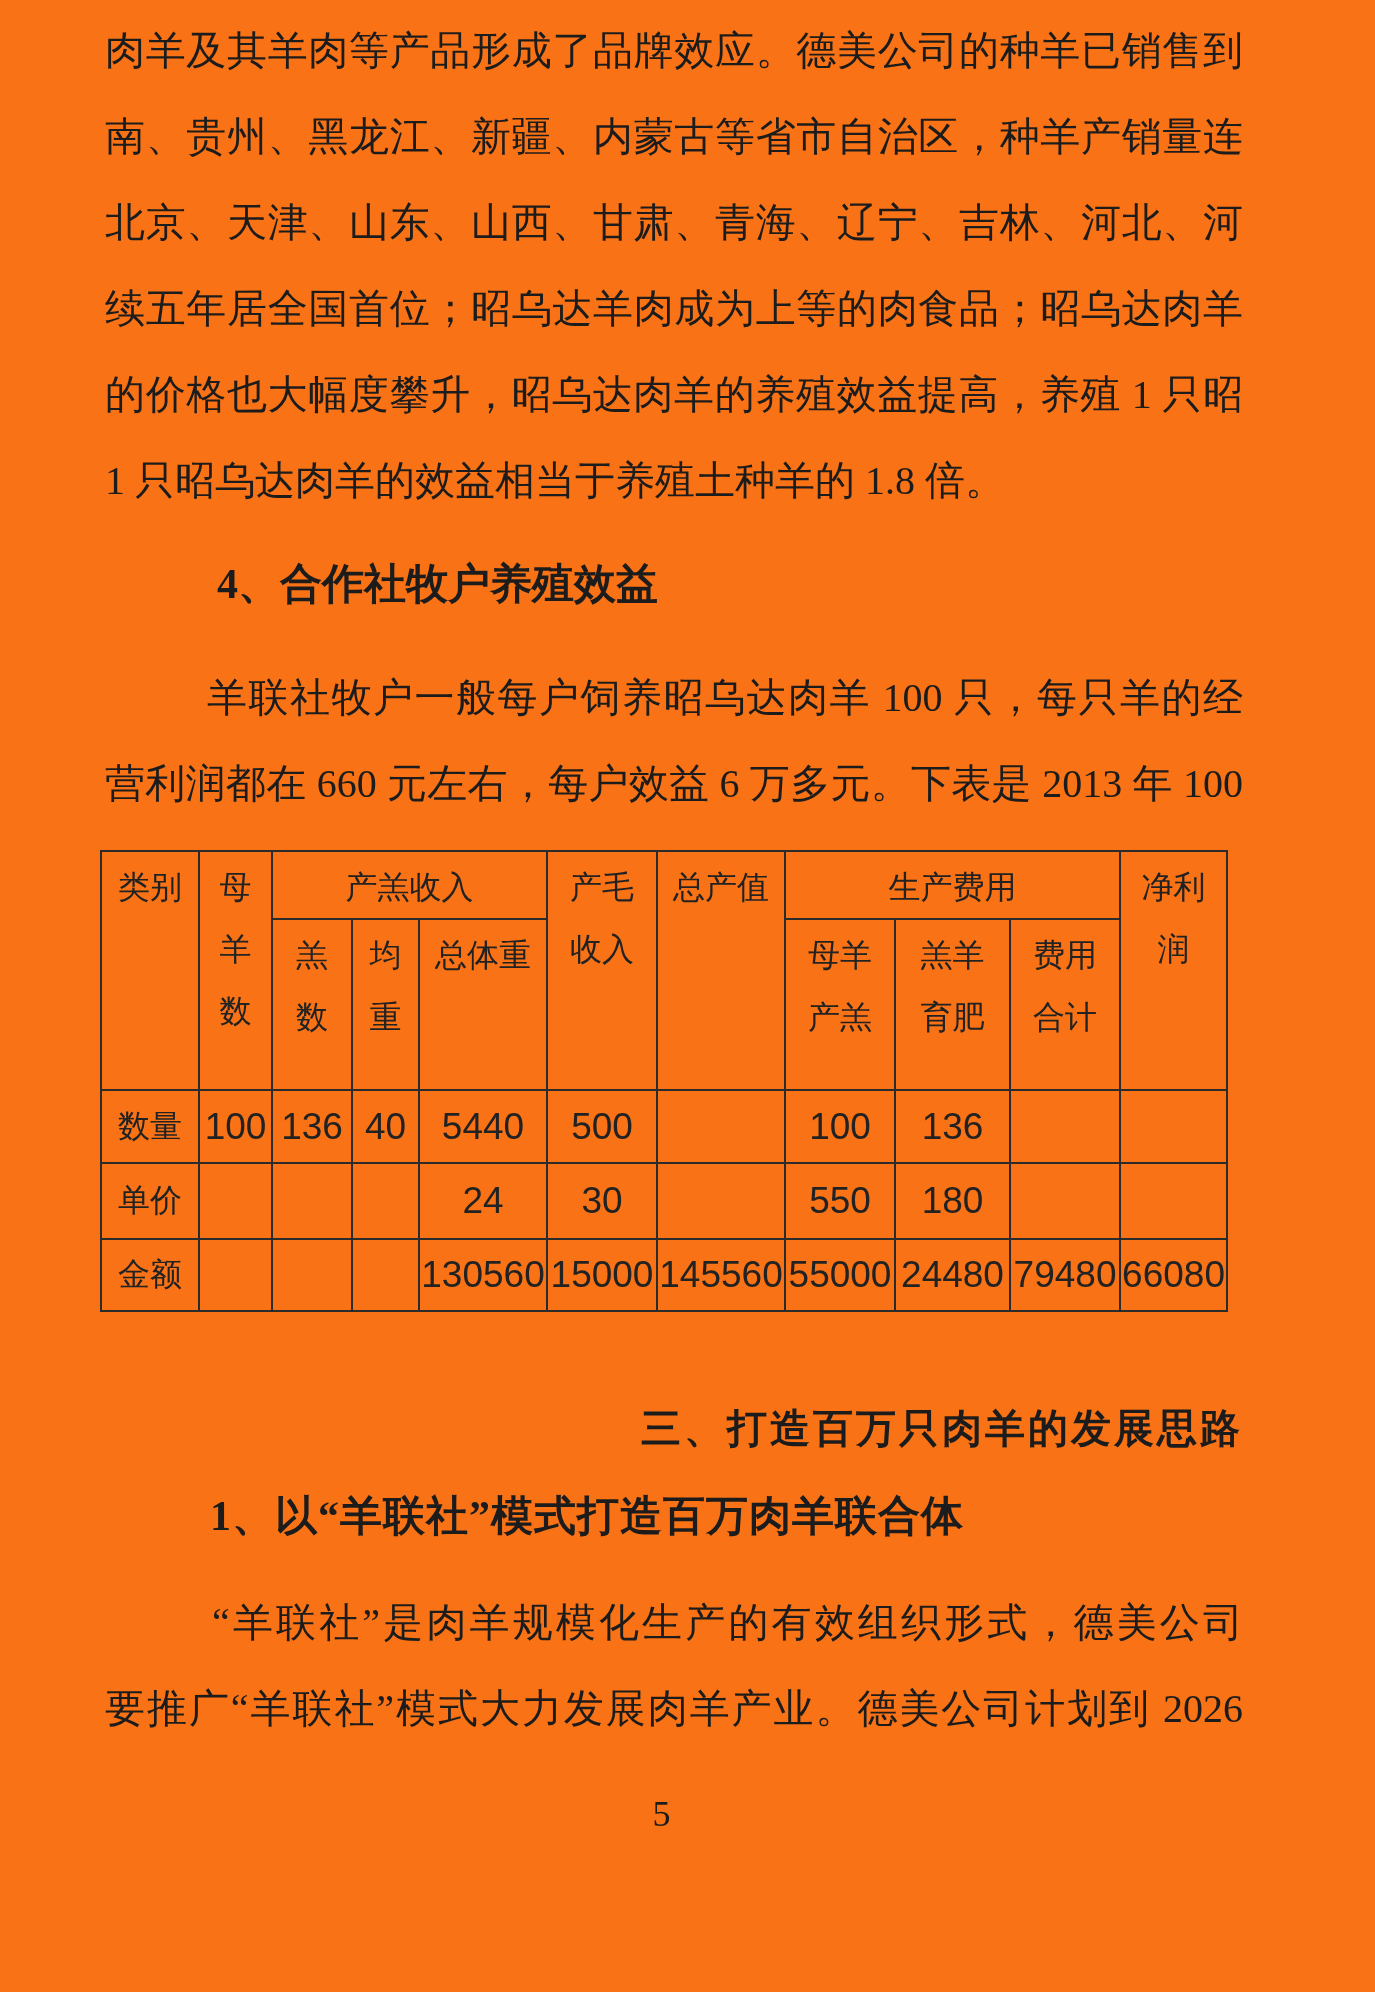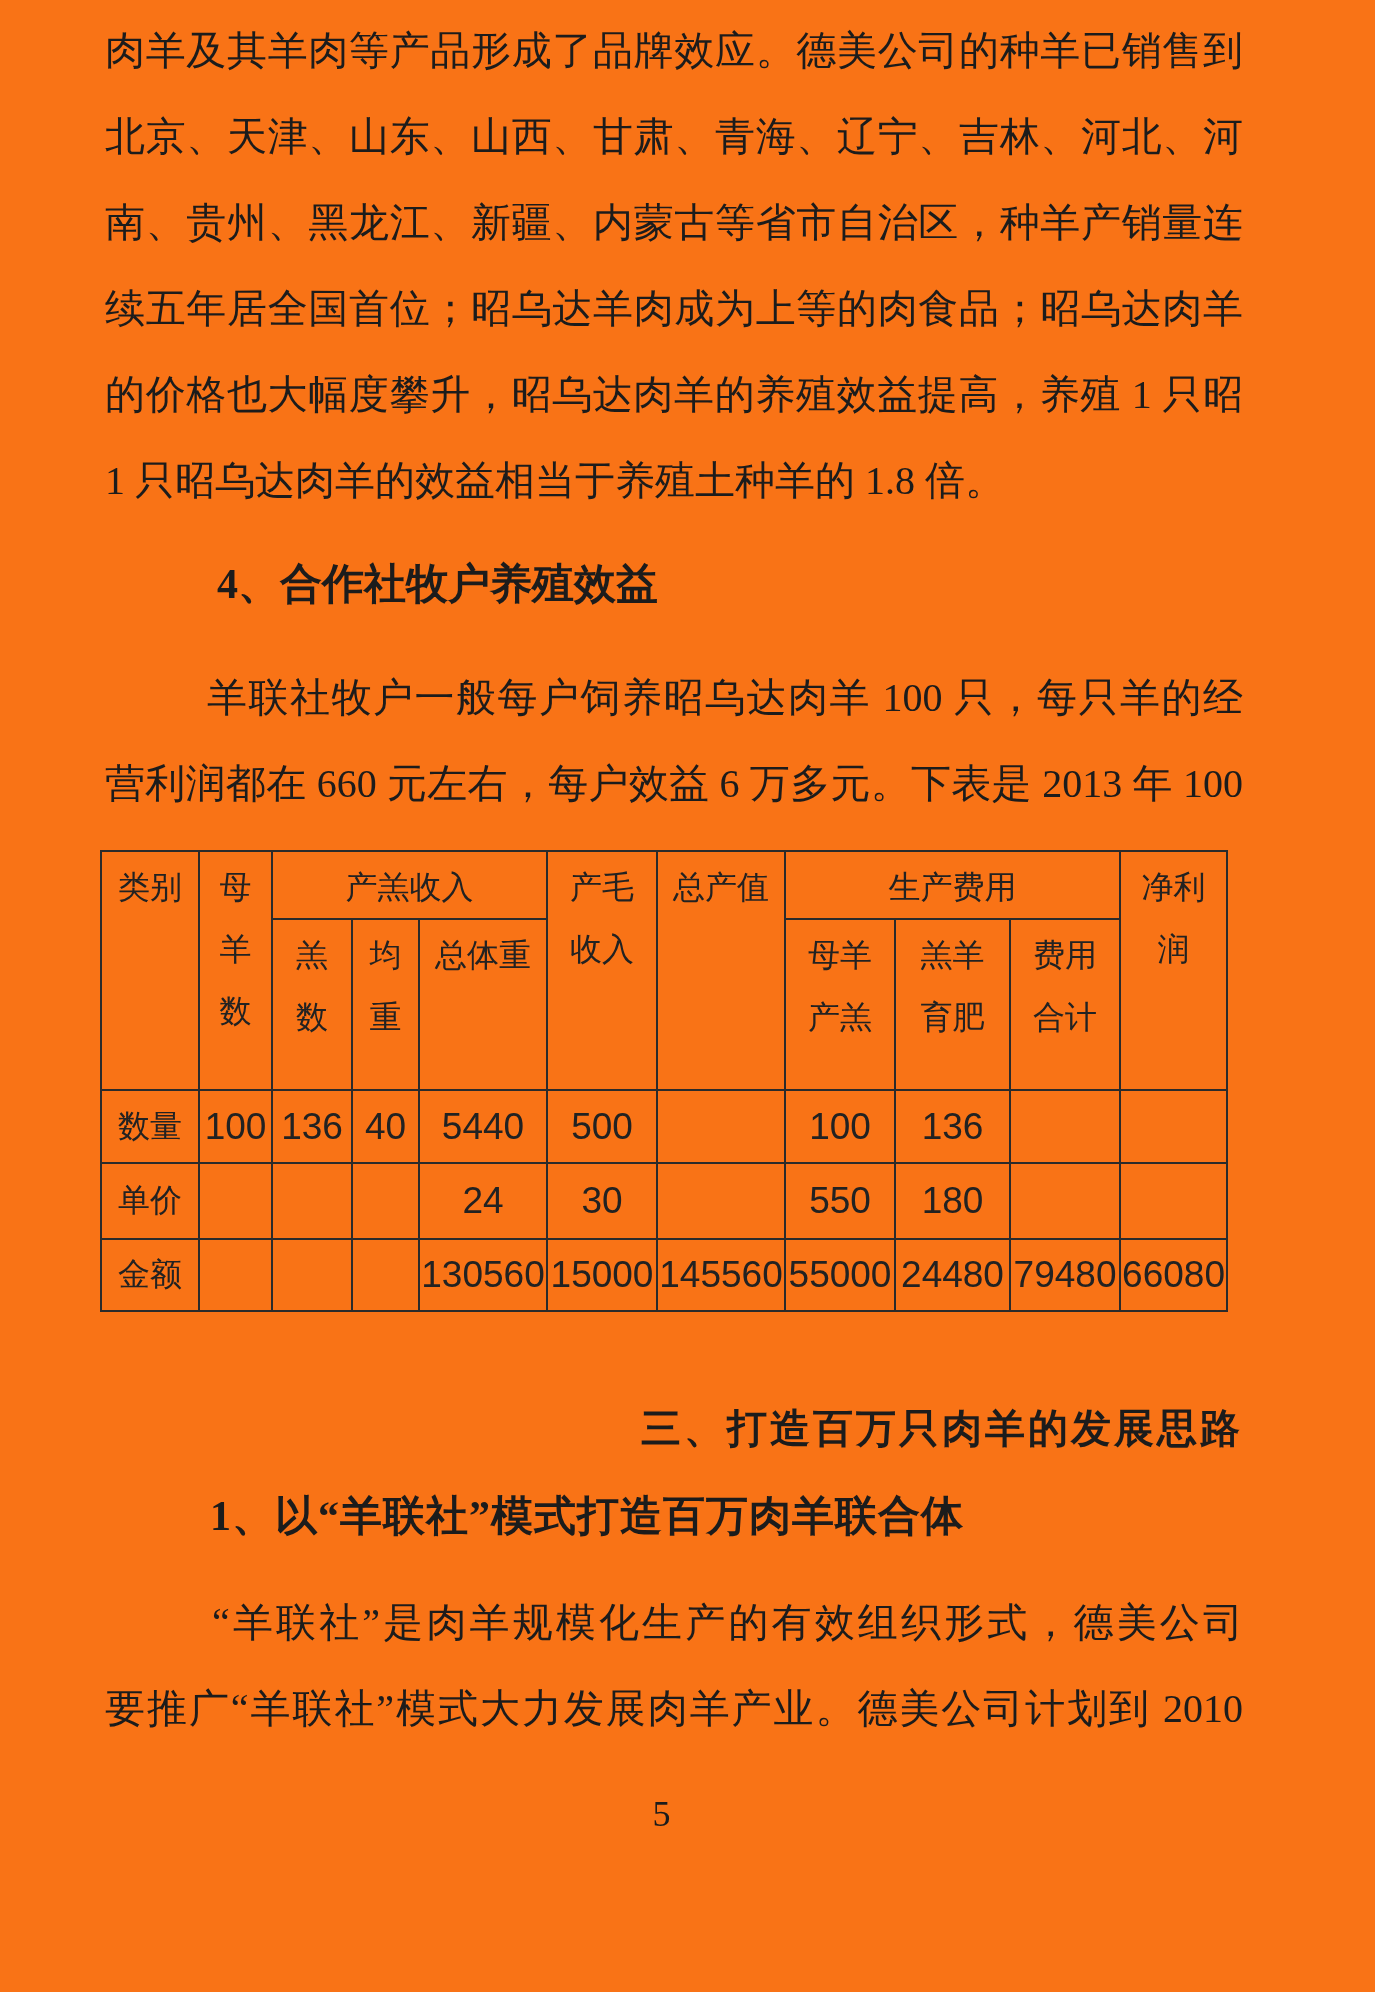--- a/index.html
+++ b/index.html
@@ -73,22 +73,22 @@
   }
 </style>
 </head>
 <body>
 
 <div class="page">
   <div class="content">
 
     <div>
       <div class="pline">肉羊及其羊肉等产品形成了品牌效应。德美公司的种羊已销售到</div>
+      <div class="pline">南、贵州、黑龙江、新疆、内蒙古等省市自治区，种羊产销量连</div>
       <div class="pline">北京、天津、山东、山西、甘肃、青海、辽宁、吉林、河北、河</div>
-      <div class="pline">南、贵州、黑龙江、新疆、内蒙古等省市自治区，种羊产销量连</div>
       <div class="pline">续五年居全国首位；昭乌达羊肉成为上等的肉食品；昭乌达肉羊</div>
       <div class="pline">的价格也大幅度攀升，昭乌达肉羊的养殖效益提高，养殖 1 只昭</div>
       <div class="pline lastline">1 只昭乌达肉羊的效益相当于养殖土种羊的 1.8 倍。</div>
     </div>
 
     <div class="heading h-sec4">4、合作社牧户养殖效益</div>
 
     <div class="para-benefit">
       <div class="pline ind-benefit">羊联社牧户一般每户饲养昭乌达肉羊 100 只，每只羊的经</div>
       <div class="pline">营利润都在 660 元左右，每户效益 6 万多元。下表是 2013 年 100</div>
@@ -177,19 +177,19 @@
           <td>66080</td>
         </tr>
       </tbody>
     </table>
 
     <div class="heading h-sec3">三、打造百万只肉羊的发展思路</div>
     <div class="heading h-sub1">1、以“羊联社”模式打造百万肉羊联合体</div>
 
     <div class="para-union">
       <div class="pline ind-union">“羊联社”是肉羊规模化生产的有效组织形式，德美公司</div>
-      <div class="pline">要推广“羊联社”模式大力发展肉羊产业。德美公司计划到 2010</div>
+      <div class="pline">要推广“羊联社”模式大力发展肉羊产业。德美公司计划到 2026</div>
     </div>
 
     <div class="pagenum">5</div>
 
   </div>
 </div>
 
 </body></html>

